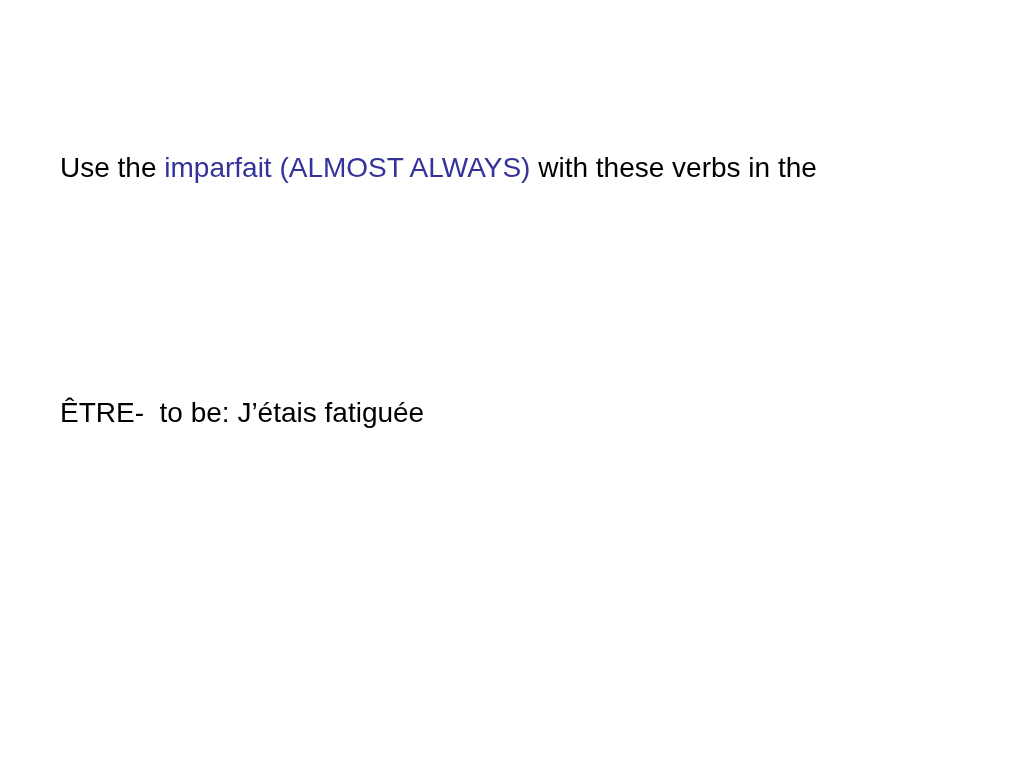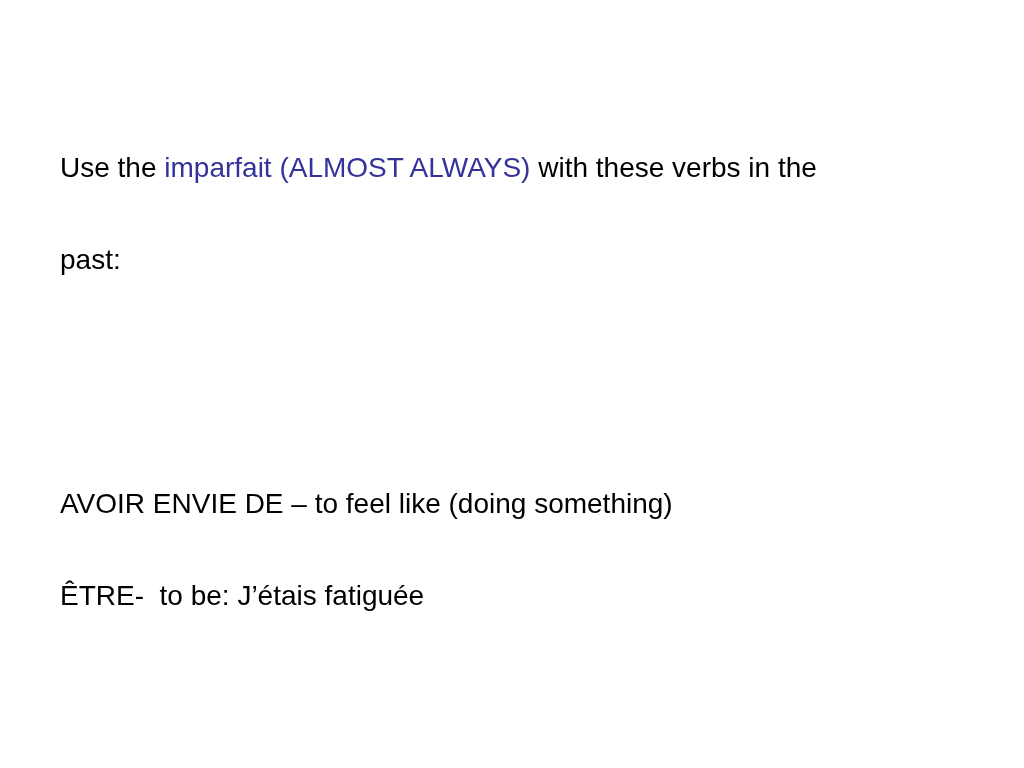--- a/index.html
+++ b/index.html
@@ -36,25 +36,23 @@
   .blank { height: 30.6px; }
   .accent { color: var(--accent); }
 </style>
 </head>
 <body>
 
 <div class="slide">
   <div class="textblock">
 
     <div class="line"><span>Use the </span><span class="accent">imparfait (ALMOST ALWAYS)</span><span> with these verbs in the</span></div>
-    <div class="line">past:</div>
 
     <div class="line blank"></div>
 
-    <div class="line">AVOIR ENVIE DE – to feel like (doing something)</div>
     <div class="line">ÊTRE-  to be: J’étais fatiguée</div>
     
     
     
     
     
     
     
     
     

